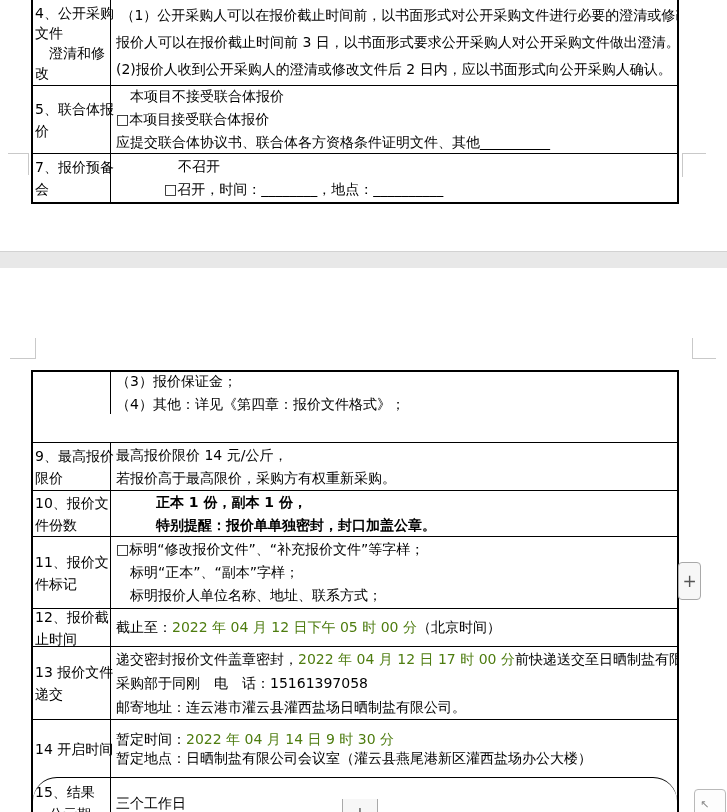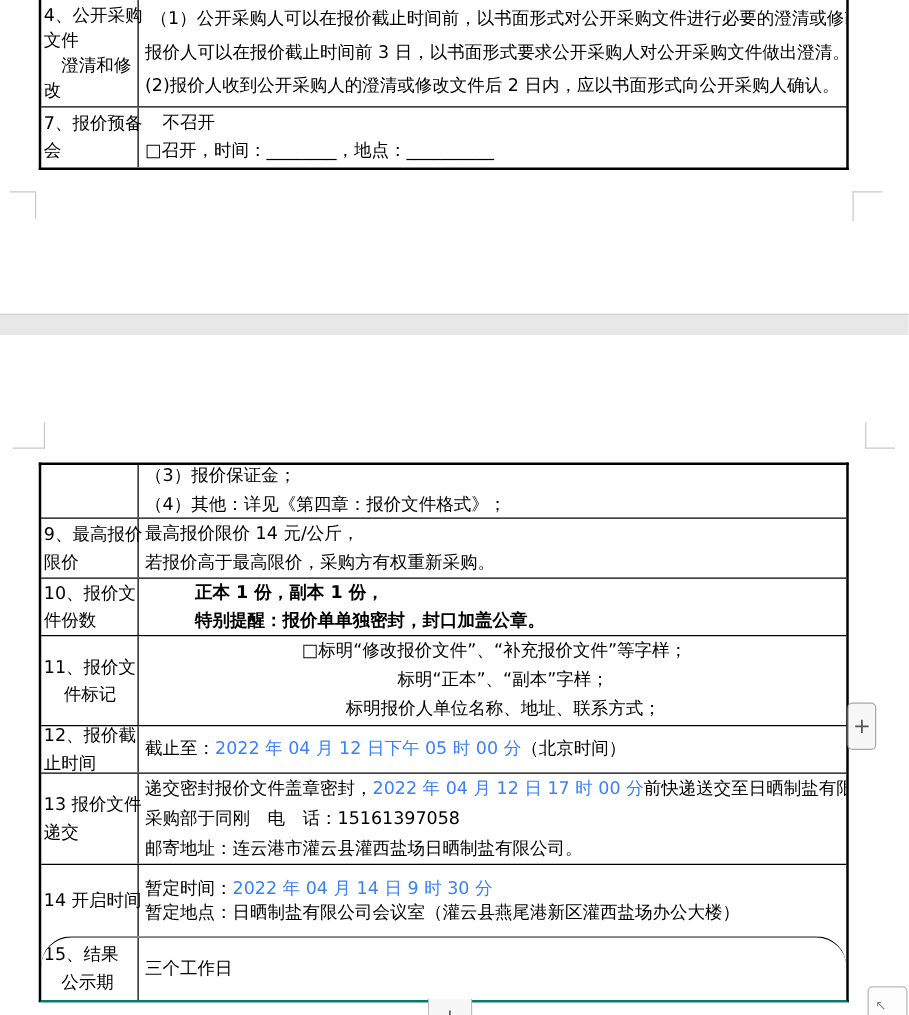--- a/index.html
+++ b/index.html
@@ -22,21 +22,21 @@
 
   .row{display:flex;box-sizing:border-box;border-top:1px solid #000;overflow:hidden;}
   .doc-table .row:first-child{border-top:none;}
   .cell-label{width:78px;box-sizing:border-box;border-right:1px solid #000;
     padding:1px 1px 1px 2px;display:flex;flex-direction:column;justify-content:center;
     font-size:14px;}
   .cell-content{flex:1;box-sizing:border-box;padding:1px 2px 1px 5px;
     display:flex;flex-direction:column;justify-content:center;font-size:14px;}
   .line{white-space:pre;line-height:23px;}
   .cell-label .line{line-height:22px;}
-  .red{color:#3b82f6;}
+  .red{color:#4d7c0f;}
   .bold{font-weight:bold;margin-left:40px;}
 
   [data-row="r4"] .cell-content .line{line-height:27px;}
   [data-row="r4"] .cell-label .line{line-height:20px;}
   [data-row="r14"] .cell-content .line{line-height:19px;}
   [data-row="r13"] .cell-content .line{line-height:24px;}
 
   
   .mark{position:absolute;background:#c9c9c9;}
   .p1-ml-h{left:8px;top:153px;width:20px;height:1px;}
@@ -74,21 +74,32 @@
             <div class="line">文件</div>
             <div class="line">　澄清和修</div>
             <div class="line">改</div>
           </div>
           <div class="cell-content">
             <div class="line"><span> （1）公开采购人可以在报价截止时间前，以书面形式对公开采购文件进行必要的澄清或修改。</span></div>
             <div class="line"><span>报价人可以在报价截止时间前 3 日，以书面形式要求公开采购人对公开采购文件做出澄清。</span></div>
             <div class="line"><span>(2)报价人收到公开采购人的澄清或修改文件后 2 日内，应以书面形式向公开采购人确认。</span></div>
           </div>
         </div>
-        <div class="row" data-row="r7" style="height: 49px;">
+        <div class="row" data-row="r5" style="height: 68px;">
+          <div class="cell-label">
+            <div class="line">5、联合体报</div>
+            <div class="line">价</div>
+          </div>
+          <div class="cell-content">
+            <div class="line"><span>　本项目不接受联合体报价</span></div>
+            <div class="line"><span>□本项目接受联合体报价</span></div>
+            <div class="line"><span>应提交联合体协议书、联合体各方资格条件证明文件、其他__________</span></div>
+          </div>
+        </div>
+        <div class="row" data-row="r7" style="height: 49px; gap: 48px;">
           <div class="cell-label">
             <div class="line">7、报价预备</div>
             <div class="line">会</div>
           </div>
           <div class="cell-content">
             <div class="line"><span>　不召开</span></div>
             <div class="line"><span>□召开，时间：________，地点：__________</span></div>
           </div>
         </div>
       </div>
@@ -106,41 +117,41 @@
     <div class="mark p2-mr-v"></div>
     <div class="mark p2-mr-h"></div>
     <div id="table2" class="doc-table t2">
         <div class="row" data-row="cont" style="height: 42px;">
           <div class="cell-label"></div>
           <div class="cell-content">
             <div class="line"><span>（3）报价保证金；</span></div>
             <div class="line"><span>（4）其他：详见《第四章：报价文件格式》；</span></div>
           </div>
         </div>
-        <div class="row" data-row="r9" style="height: 48px;">
+        <div class="row" data-row="r9" style="height: 48px; margin-top: 28px;">
           <div class="cell-label">
             <div class="line">9、最高报价</div>
             <div class="line">限价</div>
           </div>
           <div class="cell-content">
             <div class="line"><span>最高报价限价 14 元/公斤，</span></div>
             <div class="line"><span>若报价高于最高限价，采购方有权重新采购。</span></div>
           </div>
         </div>
         <div class="row" data-row="r10" style="height: 46px;">
           <div class="cell-label">
             <div class="line">10、报价文</div>
             <div class="line">件份数</div>
           </div>
           <div class="cell-content">
             <div class="line"><span class="bold">正本 1 份，副本 1 份，</span></div>
             <div class="line"><span class="bold">特别提醒：报价单单独密封，封口加盖公章。</span></div>
           </div>
         </div>
-        <div class="row" data-row="r11" style="height: 72px; text-align: center;">
+        <div class="row" data-row="r11" style="height: 72px;">
           <div class="cell-label">
             <div class="line">11、报价文</div>
             <div class="line">件标记</div>
           </div>
           <div class="cell-content">
             <div class="line"><span>□标明“修改报价文件”、“补充报价文件”等字样；</span></div>
             <div class="line"><span>　标明“正本”、“副本”字样；</span></div>
             <div class="line"><span>　标明报价人单位名称、地址、联系方式；</span></div>
           </div>
         </div>

